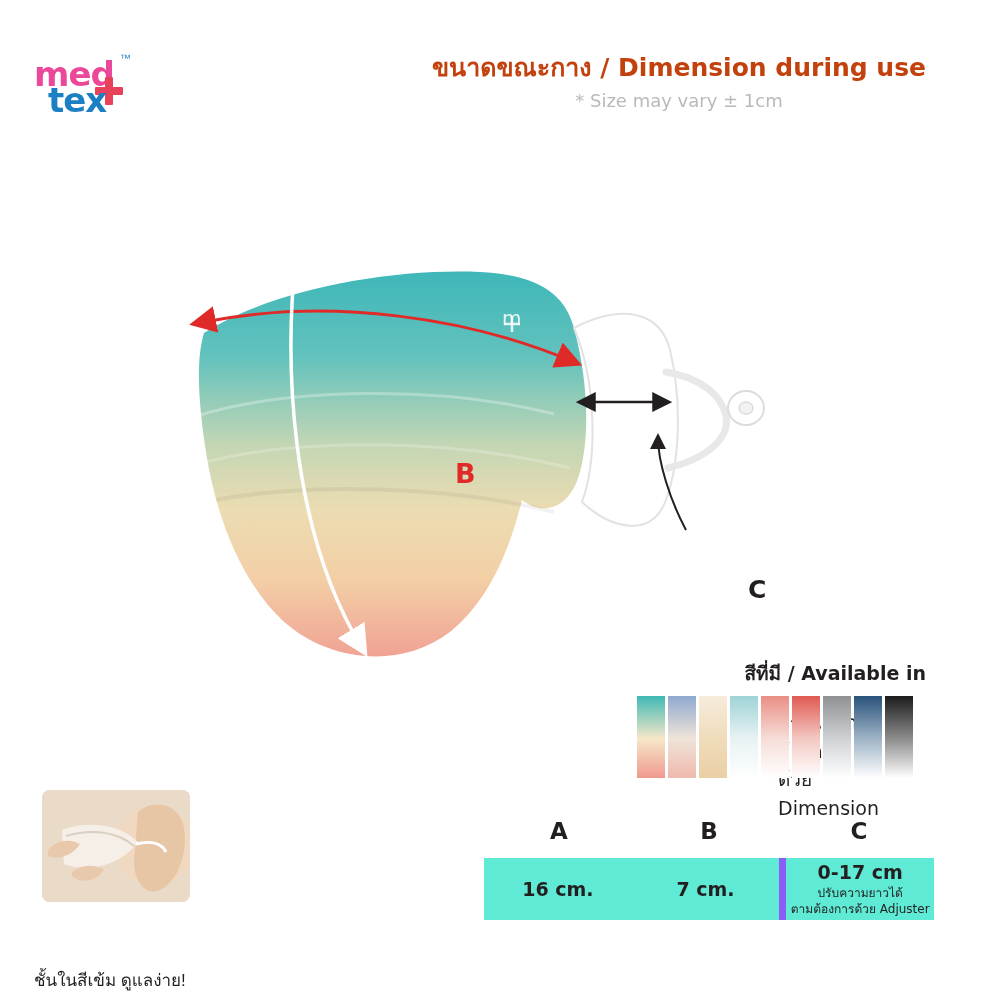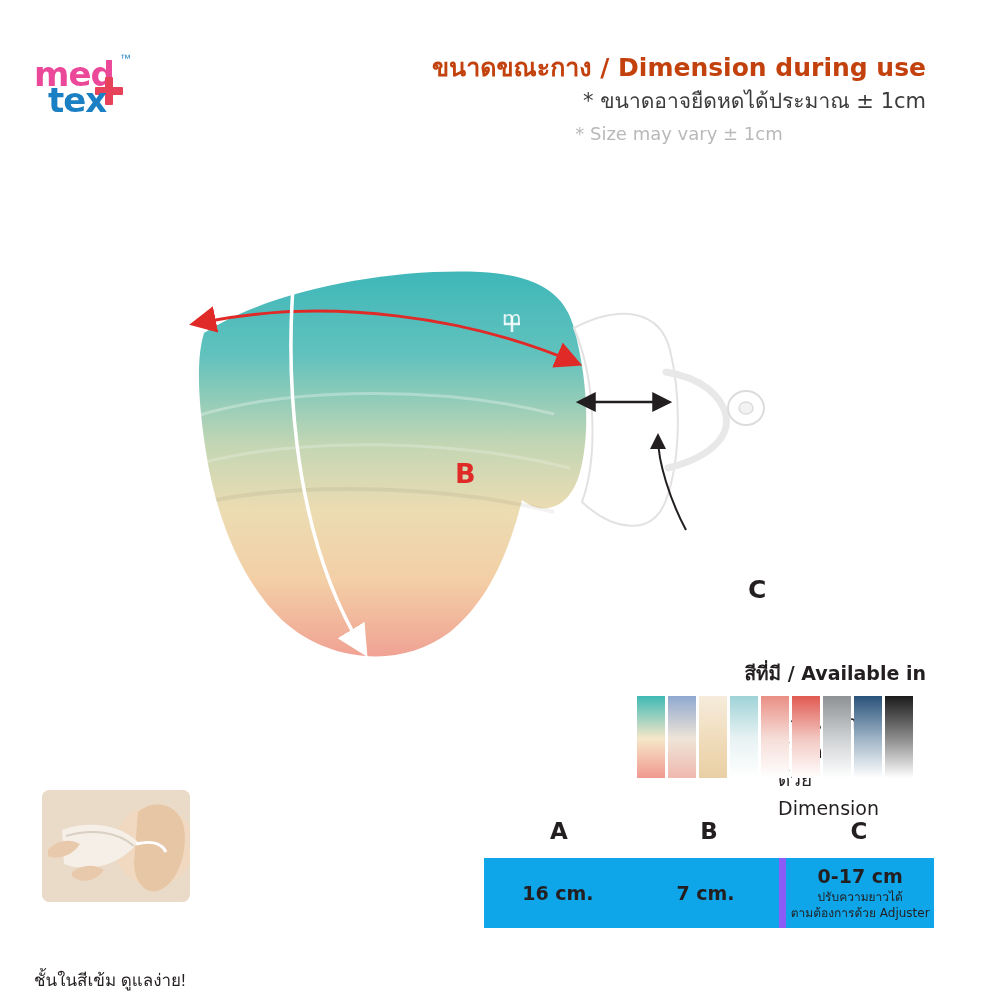--- a/index.html
+++ b/index.html
@@ -179,22 +179,22 @@
   }
   .table-head div {
     flex: 1;
     text-align: center;
     font-size: 23px;
     font-weight: bold;
     font-family: "DejaVu Sans", sans-serif;
   }
   .table-body {
     display: flex;
-    height: 70px;
-    background: #0ea5e9;
+    height: 62px;
+    background: #5eead4;
   }
   .table-cell {
     flex: 1;
     display: flex;
     flex-direction: column;
     align-items: center;
     justify-content: center;
     font-size: 19px;
     font-weight: bold;
     font-family: "DejaVu Sans", sans-serif;
@@ -237,21 +237,20 @@
 
 <div class="logo">
   <span class="logo-med">med</span>
   <span class="logo-tm">™</span>
   <span class="logo-cross"></span>
   <span class="logo-tex">tex</span>
 </div>
 
 <div class="header">
   <div class="header-title">ขนาดขณะกาง / Dimension during use</div>
-  <div class="header-sub1">* ขนาดอาจยืดหดได้ประมาณ ± 1cm</div>
   <div class="header-sub2">* Size may vary ± 1cm</div>
 </div>
 
 <div class="mask-area">
   <svg class="mask-svg" width="640" height="480" viewBox="0 0 640 480">
     <defs>
       <linearGradient id="maskGrad" x1="0" y1="0" x2="0" y2="1">
         <stop offset="0%" stop-color="#3fb7b9"></stop>
         <stop offset="22%" stop-color="#62c2bd"></stop>
         <stop offset="45%" stop-color="#c3d6b4"></stop>

